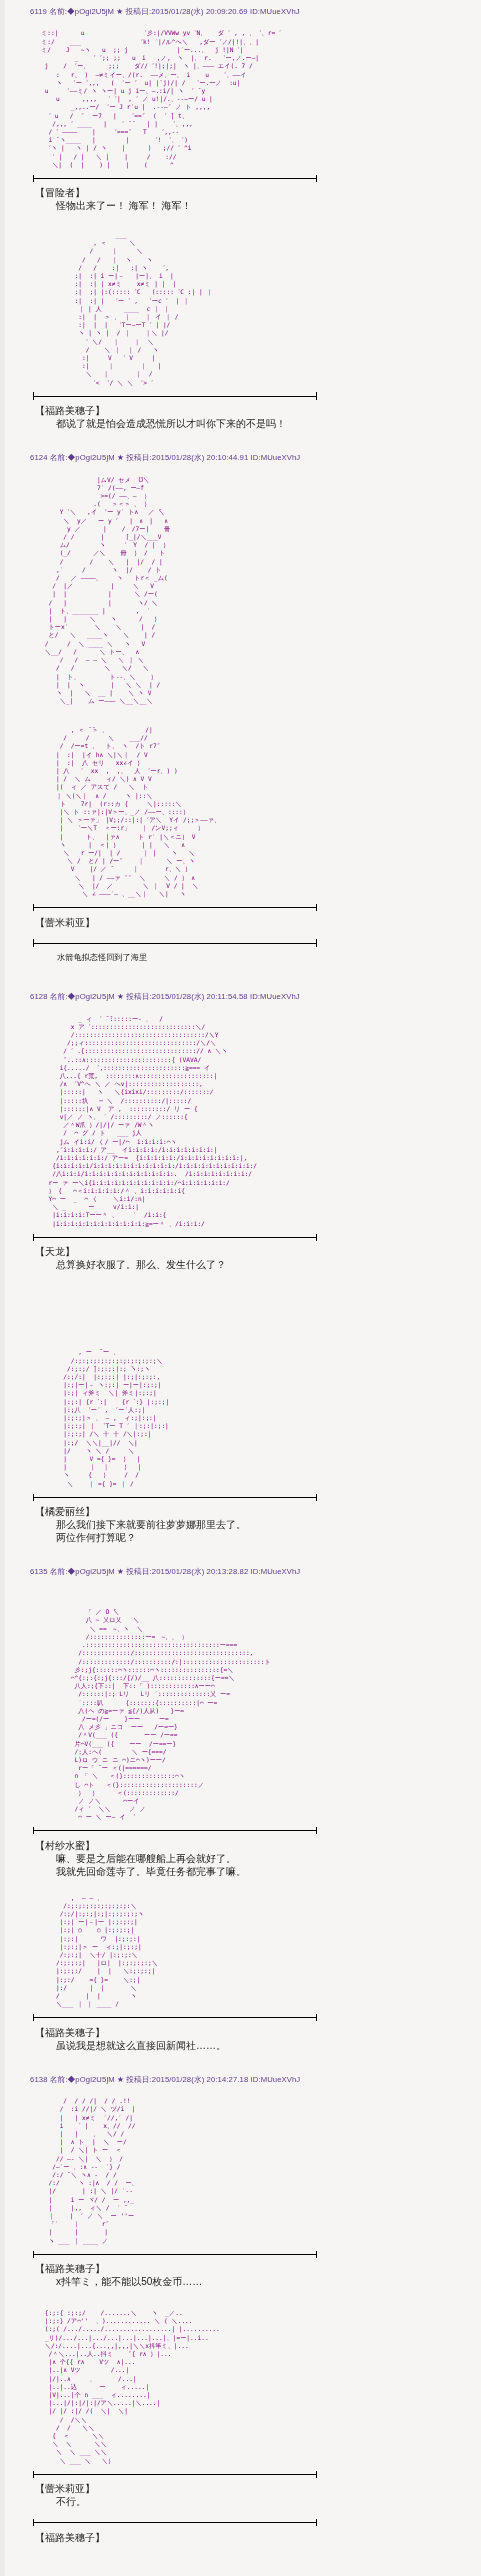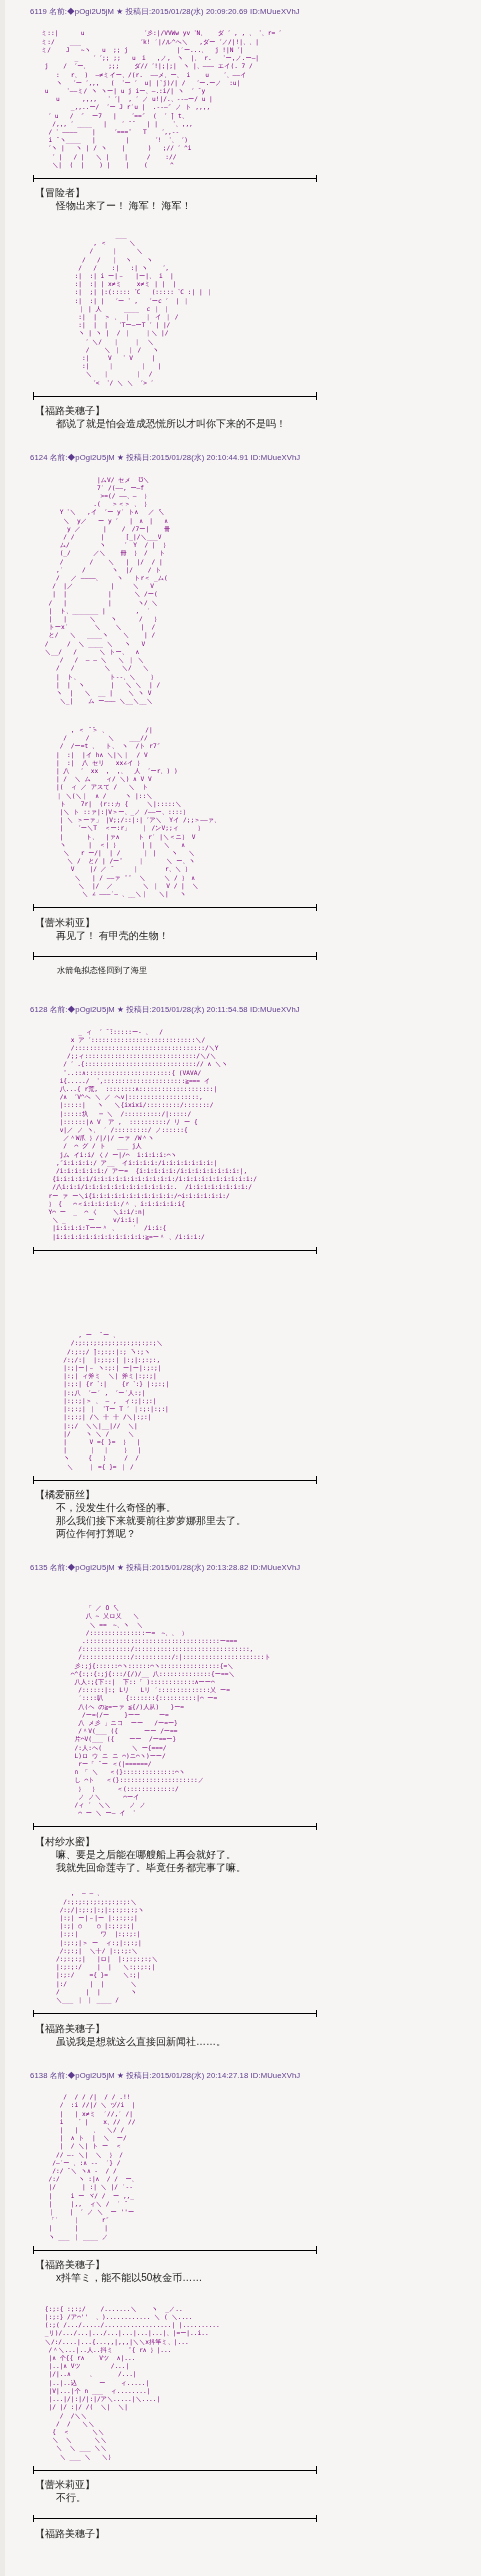--- a/index.html
+++ b/index.html
@@ -172,21 +172,20 @@
          ＼   | / ――ァ ″″  ＼     ＼ / ｝ ∧
           ＼  |/  ／        ＼ ｜  V / |  ＼
            ＼ ∠ ―――′― 、__＼｜   ＼|   ヽ</pre>
         <div class="divider">
           <span class="bar"></span>
           <span class="cap-l"></span>
           <span class="cap-r"></span>
         </div>
         <div class="dialog">
           <div class="speaker">【蕾米莉亚】</div>
-          <div class="dialog-line">再见了！ 有甲壳的生物！</div>
         </div>
         <div class="divider">
           <span class="bar"></span>
           <span class="cap-l"></span>
           <span class="cap-r"></span>
         </div>
         <div class="narration">水箭龟拟态怪回到了海里</div>
       </div>
       <div class="post">
         <div class="post-header">6128 名前:◆pOgi2U5jM ★ 投稿日:2015/01/28(水) 20:11:54.58 ID:MUueXVhJ</div>
@@ -214,20 +213,24 @@
   ｝ {   ⌒＜i:i:i:i:i:/＾ 、i:i:i:i:i:i{
   Y⌒ ー  _  ⌒ く    ＼i:i/:n|
    ＼ _      ー     v/i:i:|
    |i:i:i:i:Tーー＾ 、    ′  /i:i:{
    |i:i:i:i:i:i:i:i:i:i:i:i:≧=ー＾ 、/i:i:i:/</pre>
         <div class="divider">
           <span class="bar"></span>
           <span class="cap-l"></span>
           <span class="cap-r"></span>
         </div>
+        <div class="dialog">
+          <div class="speaker">【天龙】</div>
+          <div class="dialog-line">总算换好衣服了。那么、发生什么了？</div>
+        </div>
         <pre class="aa" style="margin-top: 77px;">          , ー  ̄ ー 、
         /:;:;:;:;:;:;:;:;:;:;:;＼
        /:;:;/ ̄|:;:;:|:; ̄ヽ:;ヽ
       /:;/:|  |:;:;:| |:;|:;:;:,
       |:;|ー|－ ヽ:;:| ー|ー|:;:;|
       |:;| ィ斧ミ  ＼| 斧ミ|:;:;|
       |:;:| {r゜:|    {r゜:} |:;:;|
       |:;八 ゛ー′ , ゛ー′人:;|
       |:;:;|＞ 、 ― ,  ィ:;|:;:|
       |:;:;| ｜ ゛Tー T゛ ｜:;:|:;:|
@@ -238,21 +241,20 @@
       |      ｜  ｜    ｝  |
       ヽ     {   ｝    /  /
        ＼    ｜ ={ }= ｜ /</pre>
         <div class="divider">
           <span class="bar"></span>
           <span class="cap-l"></span>
           <span class="cap-r"></span>
         </div>
         <div class="dialog">
           <div class="speaker">【橘爱丽丝】</div>
-          <div class="dialog-line">不，没发生什么奇怪的事。</div>
           <div class="dialog-line">那么我们接下来就要前往萝萝娜那里去了。</div>
           <div class="dialog-line">两位作何打算呢？</div>
         </div>
       </div>
       <div class="post">
         <div class="post-header">6135 名前:◆pOgi2U5jM ★ 投稿日:2015/01/28(水) 20:13:28.82 ID:MUueXVhJ</div>
         <pre class="aa" style="margin-top: 31px;">            「 ／ ̄O ̄＼
             八 ~ 乂ロ乂   ＼
              ＼ ==ゞ~、ヽ  ＼
             /:::::::::::::::ー=ゞ~、、 ）

